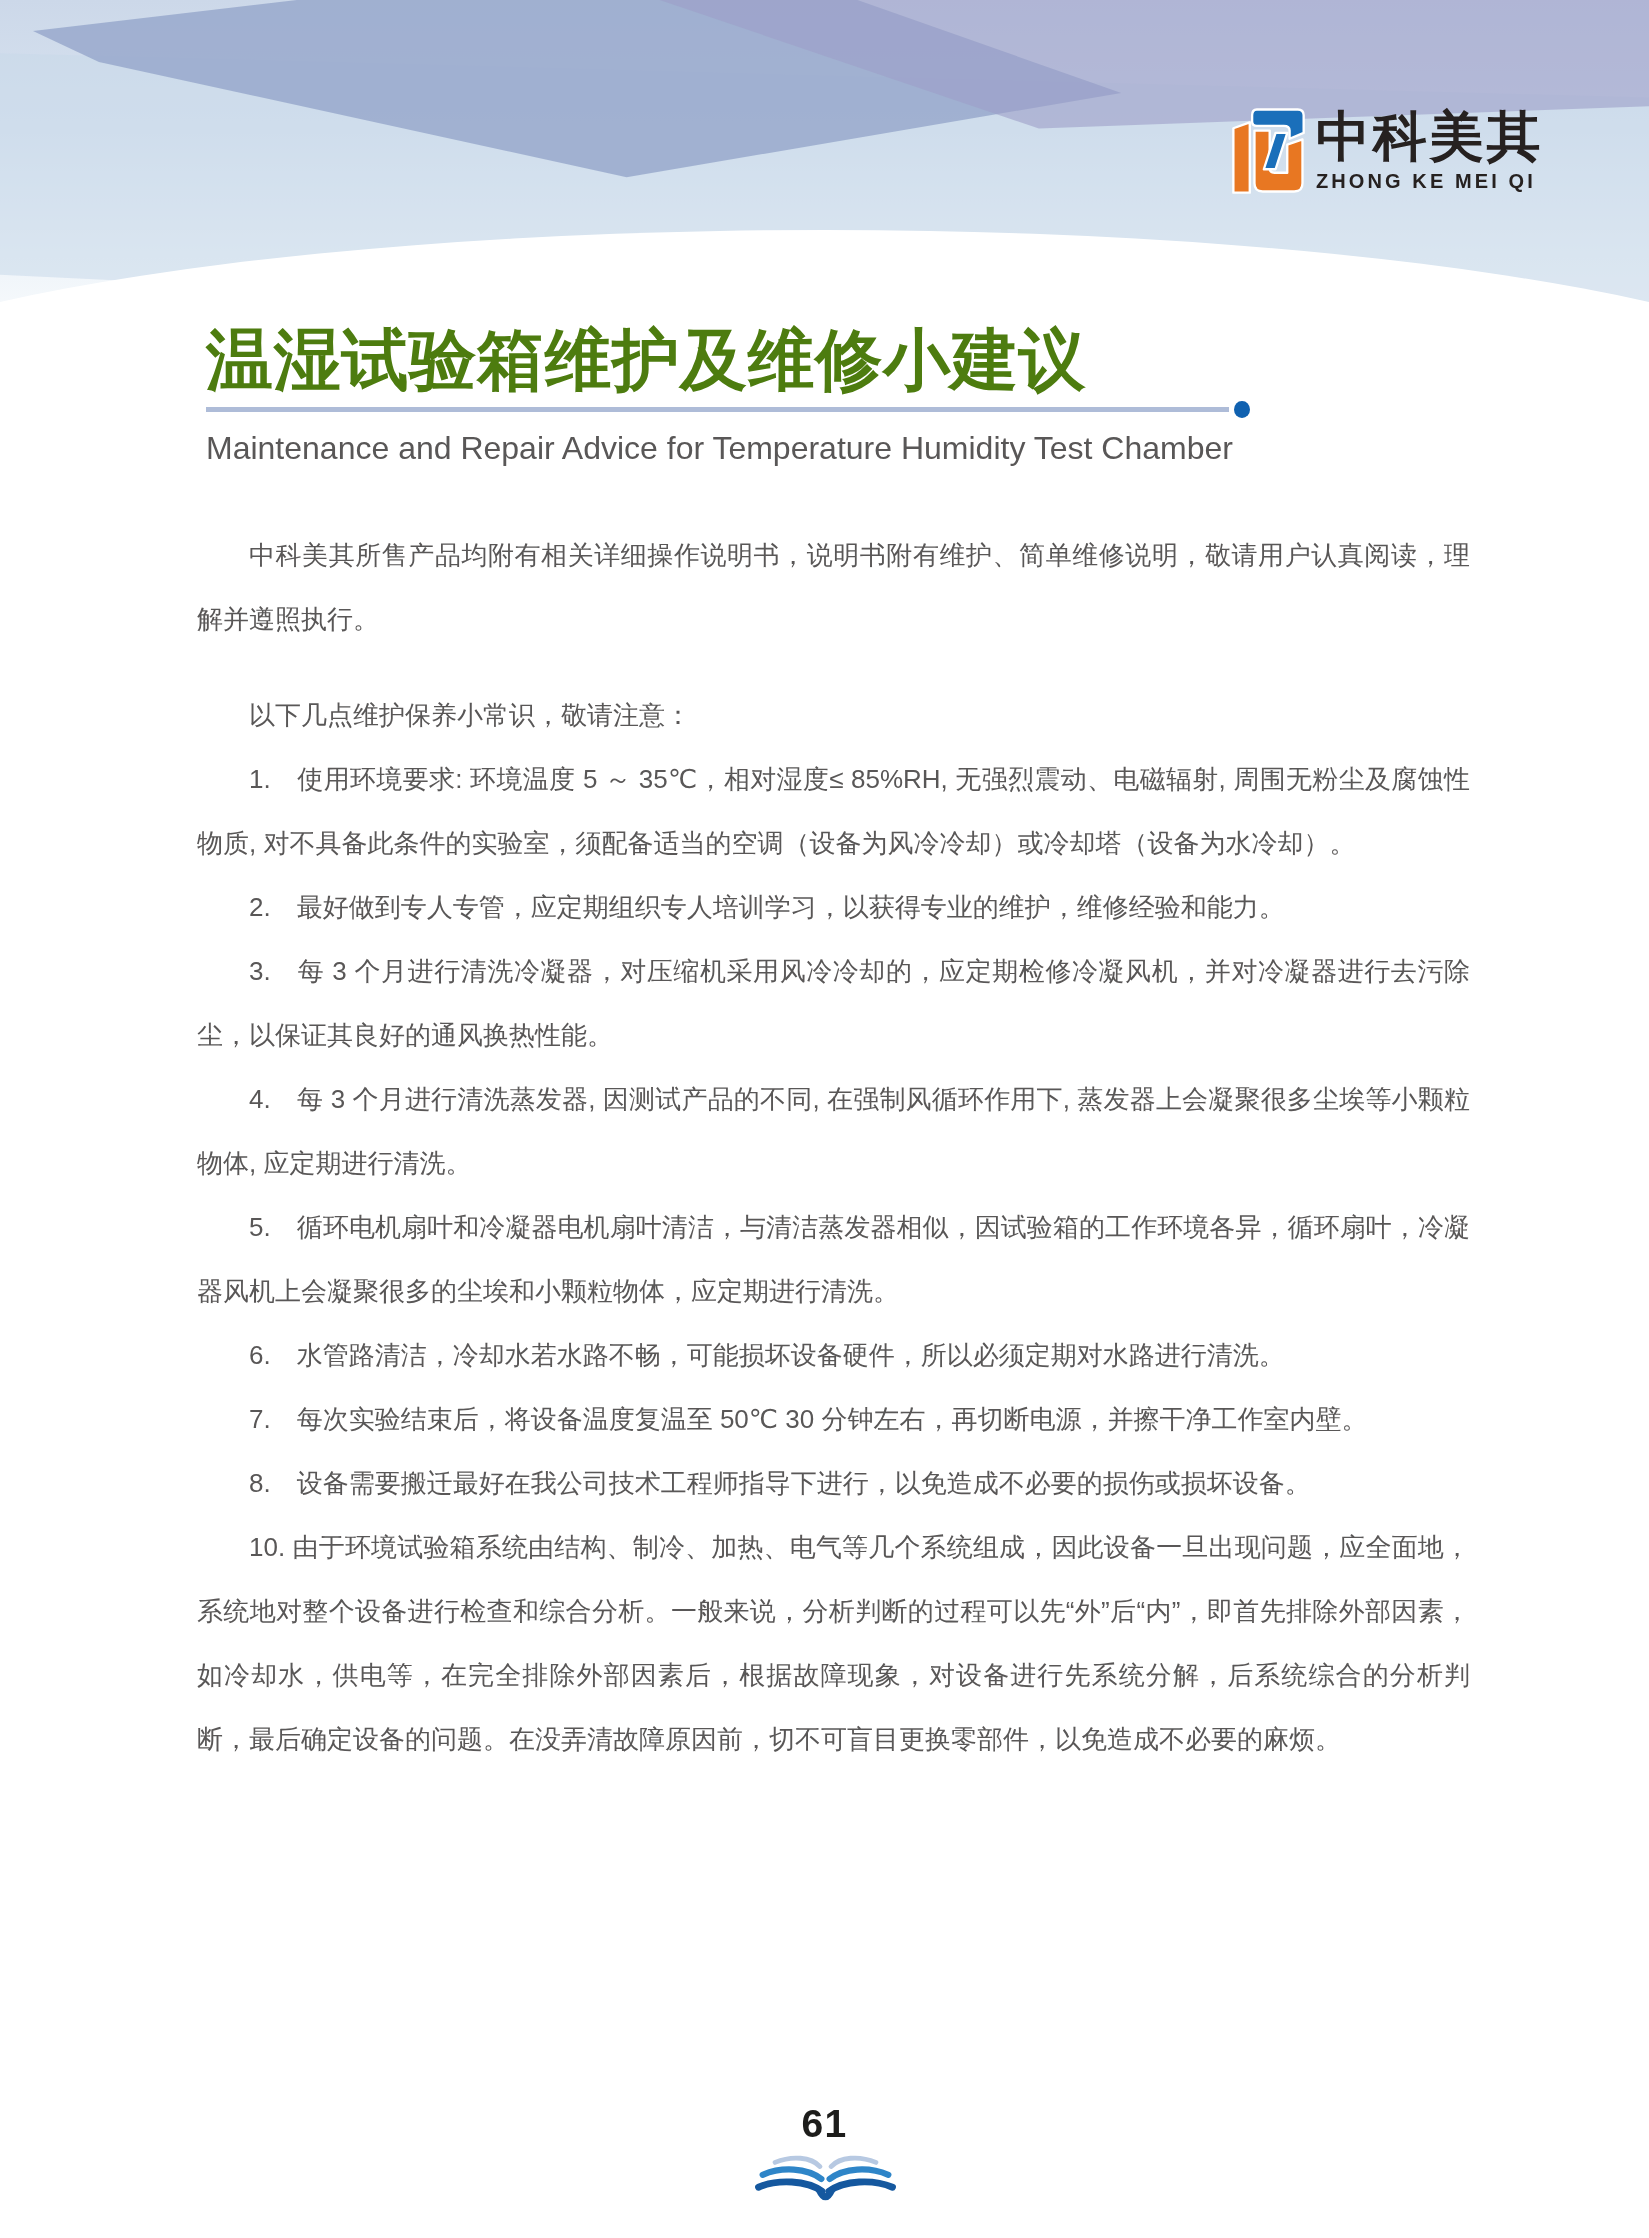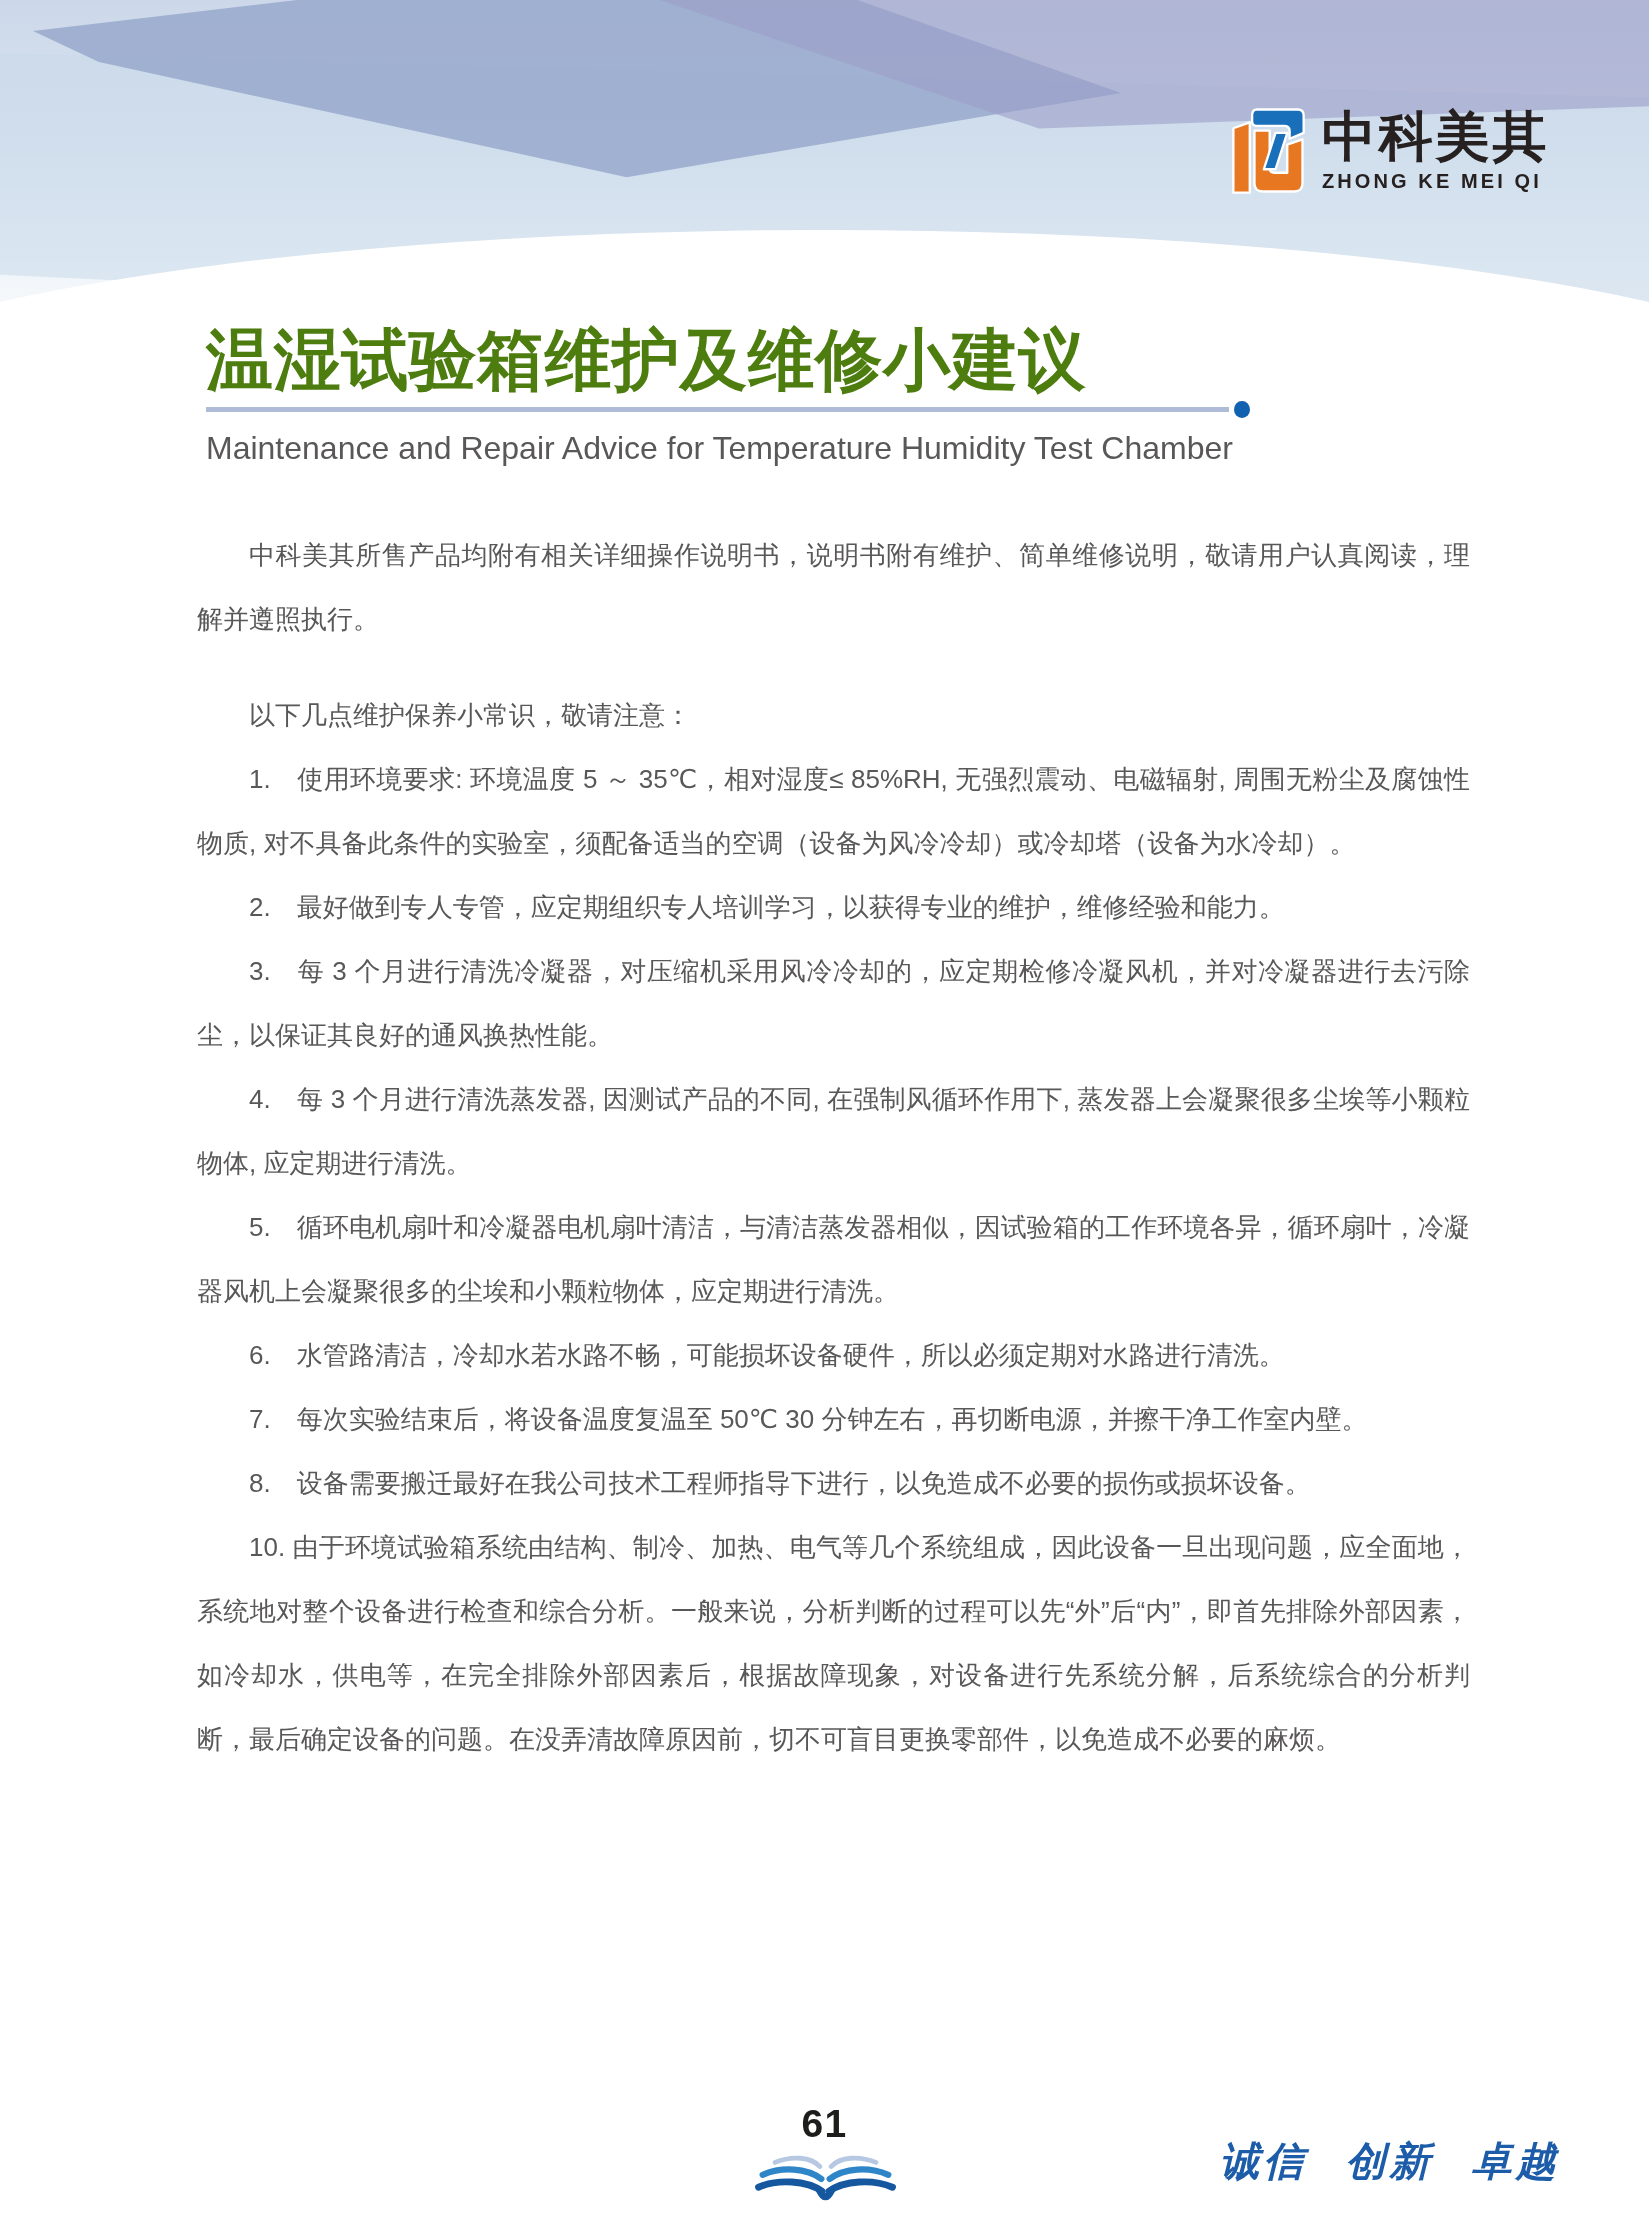--- a/index.html
+++ b/index.html
@@ -21,21 +21,21 @@
   .wave-purple{position:absolute;inset:0;
     clip-path:polygon(40% 0%,100% 0%,100% 24%,63% 29%);
     background:#9c9fc8;opacity:.6;}
   .wave-light{position:absolute;inset:0;
     clip-path:polygon(0% 12%,100% 22%,100% 80%,0% 62%);
     background:#c8d8ea;opacity:.55;}
   .wave-white{position:absolute;left:-15%;top:52%;width:130%;height:90%;
     background:#ffffff;border-radius:50%;}
 
   
-  .logo{position:absolute;left:1224px;top:102px;display:flex;align-items:flex-start;gap:16px;}
+  .logo{position:absolute;left:1224px;top:102px;display:flex;align-items:flex-start;gap:10px;}
   .logo-mark{width:82px;height:97px;flex:0 0 auto;}
   .logo-text{display:flex;flex-direction:column;margin-top:7px;}
   .logo-cn{font-size:54px;font-weight:bold;color:#262120;letter-spacing:2.8px;line-height:1.0;}
   .logo-en{font-size:20px;font-weight:bold;color:#262120;letter-spacing:3.1px;margin-top:7px;}
 
   
   .title-block{position:absolute;left:206px;top:324px;width:1039px;}
   .page-title{margin:0;font-size:67px;font-weight:bold;color:#4d7c0f;letter-spacing:0.7px;line-height:1.08;white-space:nowrap;}
   .title-divider{position:relative;margin-top:11px;width:1023px;height:4.2px;background:#aebcd8;}
   .divider-dot{position:absolute;right:-21px;top:-6.2px;width:16px;height:17.3px;border-radius:50%;background:#1061b0;}
@@ -114,16 +114,15 @@
     <path d="M113,28 C126,14 154,12 178,22" stroke="#b7c9e2" stroke-width="7"></path>
 
     <path d="M99,46 C78,30 42,28 14,40" stroke="#2e85c8" stroke-width="9"></path>
     <path d="M111,46 C132,30 168,28 196,40" stroke="#2e85c8" stroke-width="9"></path>
 
     <path d="M100,64 C78,48 36,46 8,58" stroke="#15589f" stroke-width="10"></path>
     <path d="M110,64 C132,48 174,46 202,58" stroke="#15589f" stroke-width="10"></path>
     <path d="M96,62 Q105,82 114,62" stroke="#15589f" stroke-width="10"></path>
   </svg>
 
-  <div class="footer-slogan">诚信 创新 卓越</div>
 
 </div>
 
 
 </body></html>

